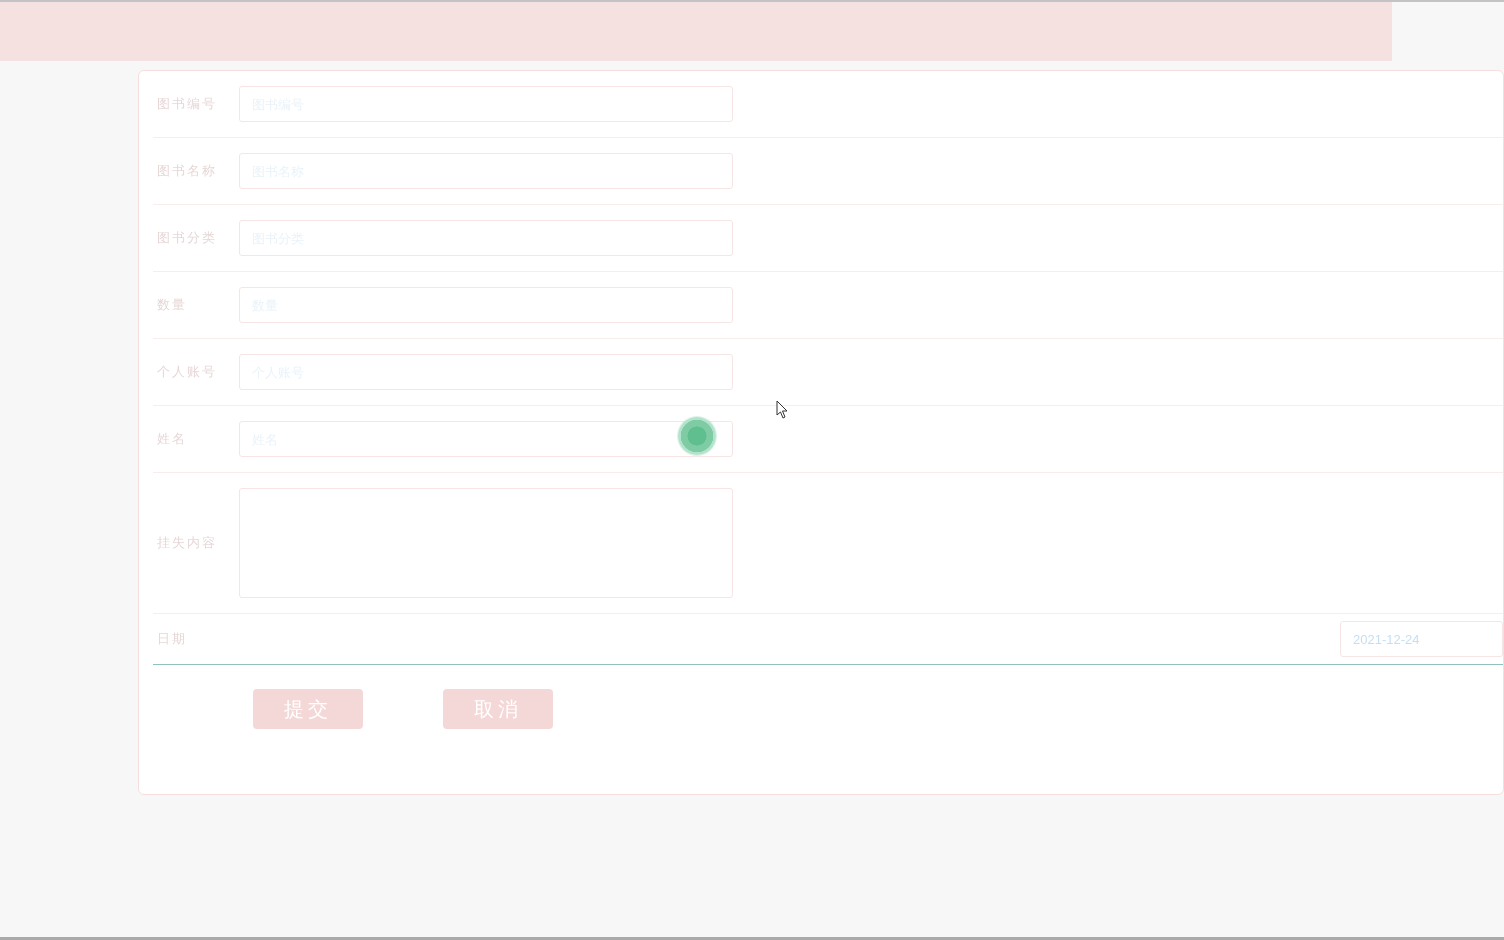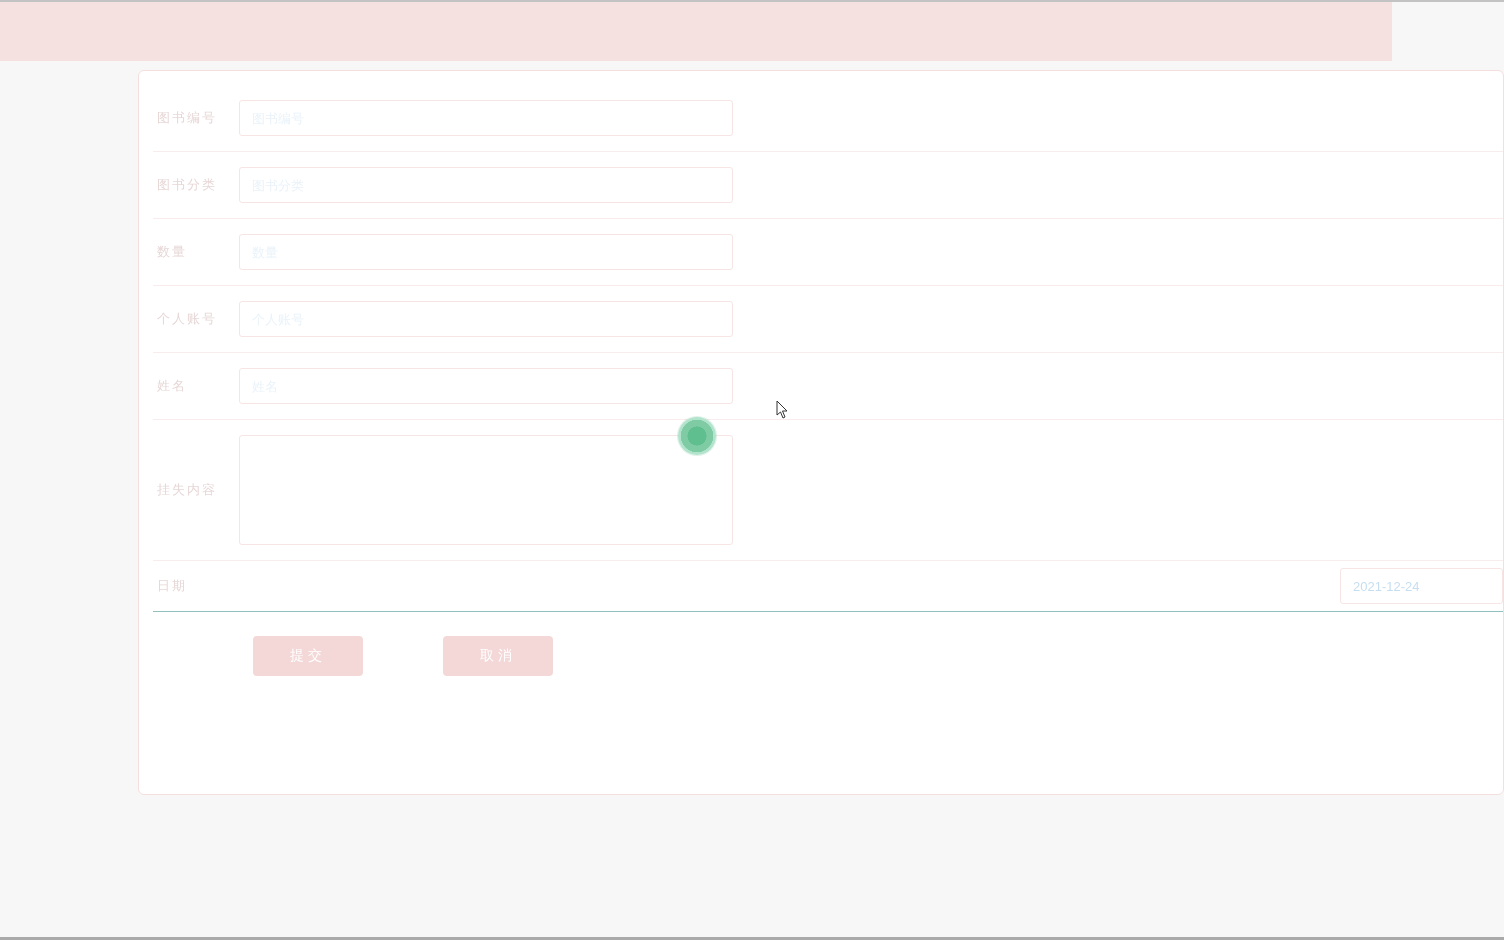--- a/index.html
+++ b/index.html
@@ -47,21 +47,20 @@
   .panel {
     position: absolute;
     top: 70px;
     left: 138px;
     width: 1366px;      
     height: 725px;
     background: #ffffff;
     border: 1px solid #e8b6b6;
     border-radius: 6px;
     box-sizing: border-box;
-    padding-top: 14px;
   }
   .rowinner {
     margin-left: 14px;
     border-bottom: 1px solid #f2d6d6;
     height: 66px;
     display: flex;
     align-items: center;
     padding-left: 4px;
   }
   .rowinner.tall {
@@ -110,21 +109,21 @@
     resize: none;
   }
 
   .btn {
     width: 110px;
     height: 40px;
     border: none;
     border-radius: 4px;
     background: #e7a8a8;
     color: #ffffff;
-    font-size: 14px;
+    font-size: 20px;
     letter-spacing: 4px;
     cursor: pointer;
   }
   .btn + .btn {
     margin-left: 80px;
   }
   .btnrow {
     padding-left: 100px;
   }
 
@@ -166,20 +165,24 @@
 
 <div class="header"></div>
 
 <div class="panel">
 
   <div class="rowinner">
     <div class="label">图书编号</div>
     <input class="field" type="text" placeholder="图书编号" style="">
   </div>
 
+  <div class="rowinner">
+    <div class="label">图书名称</div>
+    <input class="field" type="text" placeholder="图书名称" style="">
+  </div>
 
   <div class="rowinner">
     <div class="label">图书分类</div>
     <input class="field" type="text" placeholder="图书分类" style="">
   </div>
 
   <div class="rowinner">
     <div class="label">数量</div>
     <input class="field" type="text" placeholder="数量" style="">
   </div>

